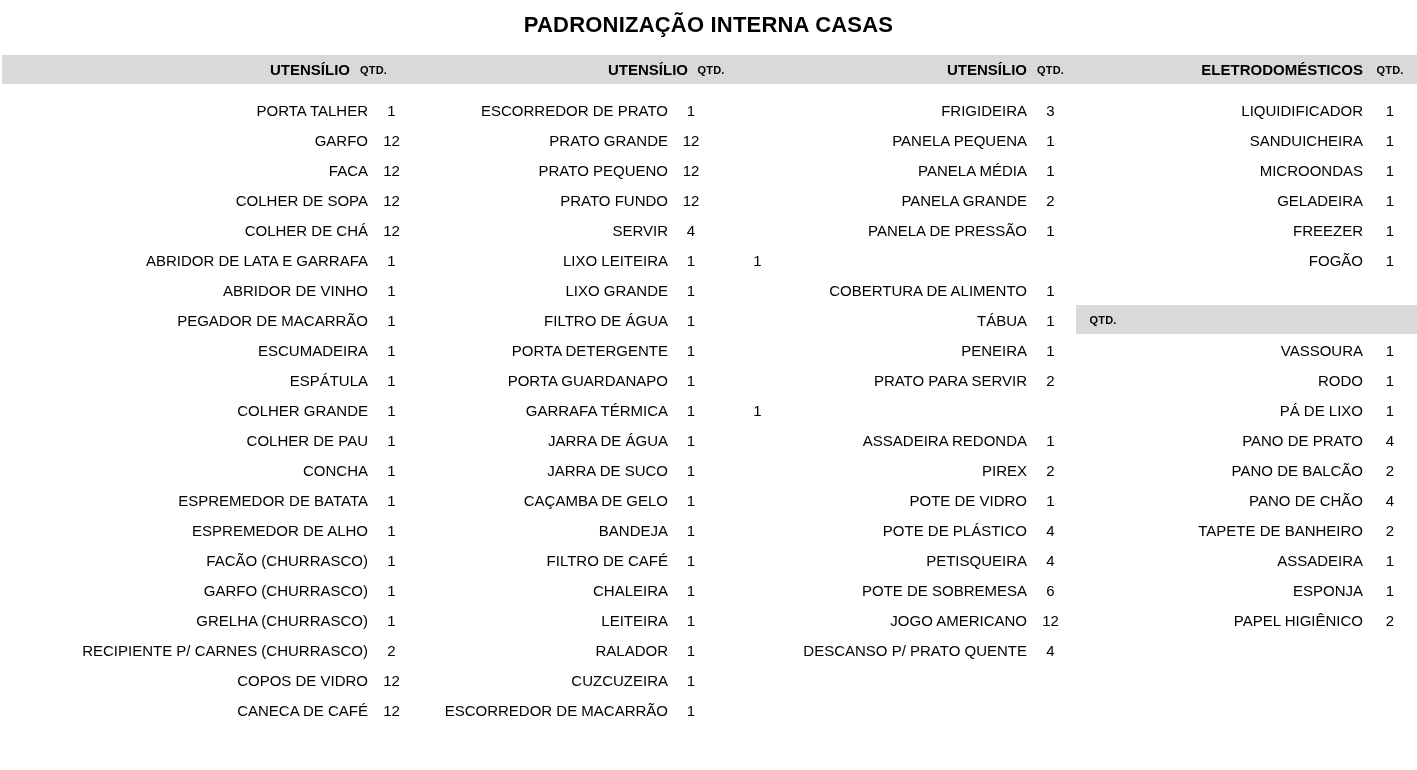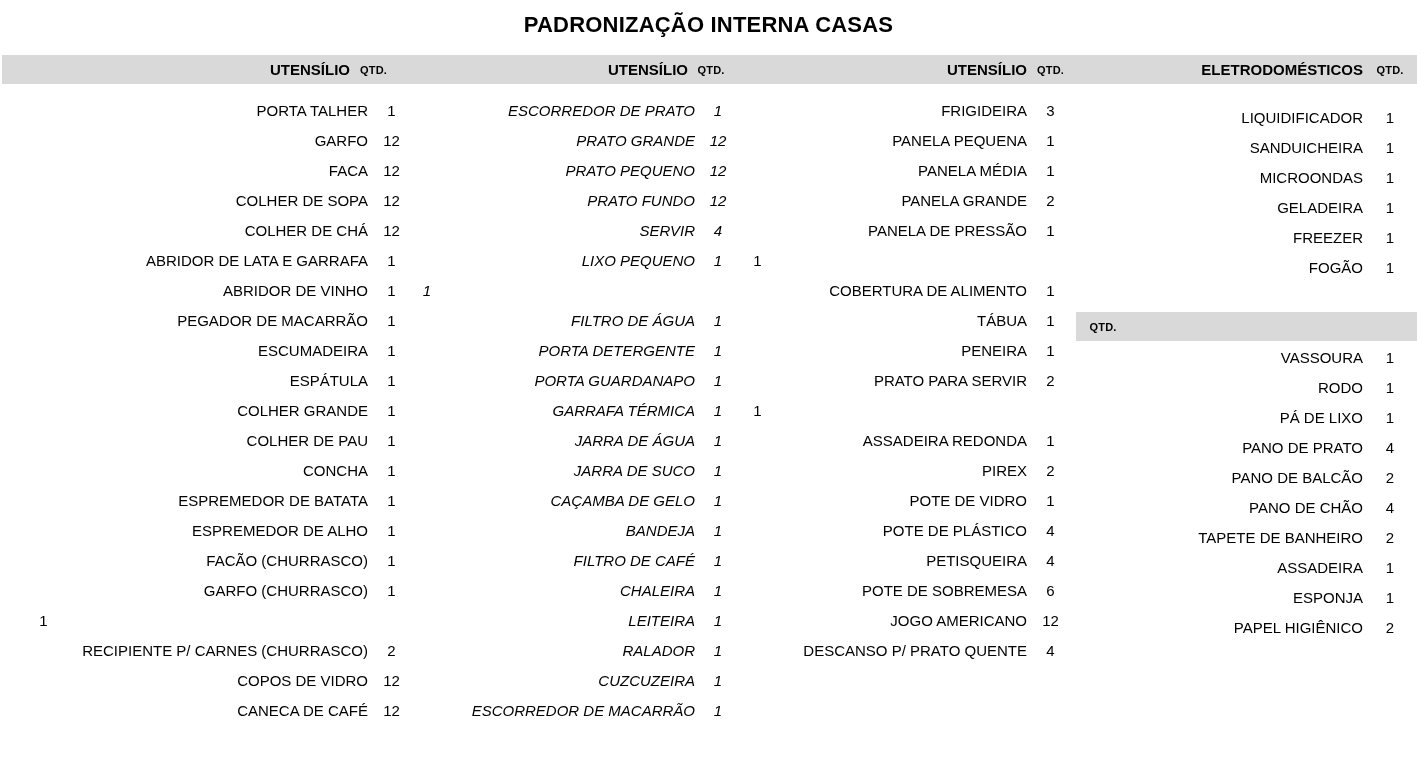--- a/index.html
+++ b/index.html
@@ -172,36 +172,37 @@
         </div>
         <div class="row">
           <span class="name">FACÃO (CHURRASCO)</span>
           <span class="qty" style="width: 47px;">1</span>
         </div>
         <div class="row">
           <span class="name">GARFO (CHURRASCO)</span>
           <span class="qty" style="width: 47px;">1</span>
         </div>
         <div class="row">
+          <span class="name">GRELHA (CHURRASCO)</span>
           <span class="qty" style="width: 47px;">1</span>
         </div>
         <div class="row">
           <span class="name">RECIPIENTE P/ CARNES (CHURRASCO)</span>
           <span class="qty" style="width: 47px;">2</span>
         </div>
         <div class="row">
           <span class="name">COPOS DE VIDRO</span>
           <span class="qty" style="width: 47px;">12</span>
         </div>
         <div class="row">
           <span class="name">CANECA DE CAFÉ</span>
           <span class="qty" style="width: 47px;">12</span>
         </div>
       </div>
-      <div class="col" style="left: 404px; width: 337px; font-style: italic;">
+      <div class="col" style="left: 377px; width: 337px;">
         <div class="row">
           <span class="name">ESCORREDOR DE PRATO</span>
           <span class="qty" style="width: 46px;">1</span>
         </div>
         <div class="row">
           <span class="name">PRATO GRANDE</span>
           <span class="qty" style="width: 46px;">12</span>
         </div>
         <div class="row">
           <span class="name">PRATO PEQUENO</span>
@@ -209,24 +210,25 @@
         </div>
         <div class="row">
           <span class="name">PRATO FUNDO</span>
           <span class="qty" style="width: 46px;">12</span>
         </div>
         <div class="row">
           <span class="name">SERVIR</span>
           <span class="qty" style="width: 46px;">4</span>
         </div>
         <div class="row">
-          <span class="name">LIXO PEQUENO</span>
-          <span class="qty" style="width: 46px;">1</span>
-        </div>
-        <div class="row">
+          <span class="name">LIXO LEITEIRA</span>
+          <span class="qty" style="width: 46px;">1</span>
+        </div>
+        <div class="row">
+          <span class="name">LIXO GRANDE</span>
           <span class="qty" style="width: 46px;">1</span>
         </div>
         <div class="row">
           <span class="name">FILTRO DE ÁGUA</span>
           <span class="qty" style="width: 46px;">1</span>
         </div>
         <div class="row">
           <span class="name">PORTA DETERGENTE</span>
           <span class="qty" style="width: 46px;">1</span>
         </div>
@@ -348,21 +350,21 @@
         </div>
         <div class="row">
           <span class="name">JOGO AMERICANO</span>
           <span class="qty" style="width: 47px;">12</span>
         </div>
         <div class="row">
           <span class="name">DESCANSO P/ PRATO QUENTE</span>
           <span class="qty" style="width: 47px;">4</span>
         </div>
       </div>
-      <div class="col" style="left: 1076px; width: 341px; margin-top: 7px;">
+      <div class="col" style="left: 1076px; width: 341px;">
         <div class="row">
           <span class="name">LIQUIDIFICADOR</span>
           <span class="qty" style="width: 54px;">1</span>
         </div>
         <div class="row">
           <span class="name">SANDUICHEIRA</span>
           <span class="qty" style="width: 54px;">1</span>
         </div>
         <div class="row">
           <span class="name">MICROONDAS</span>

